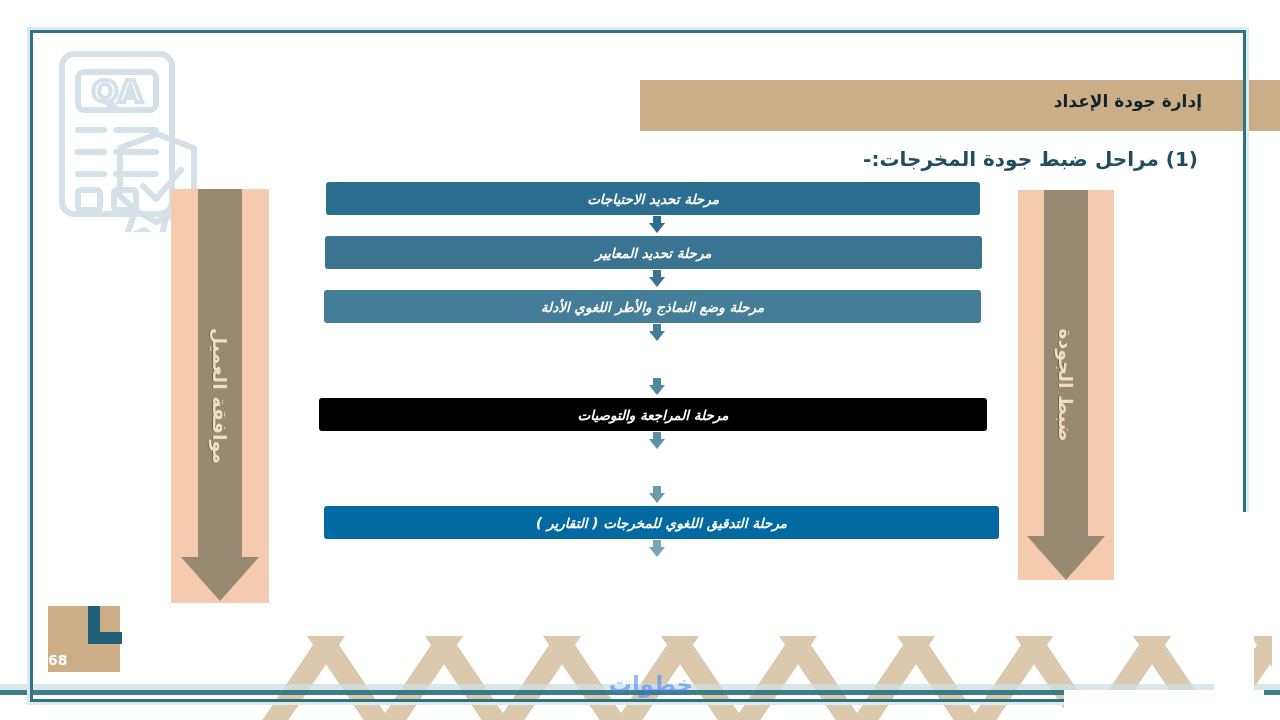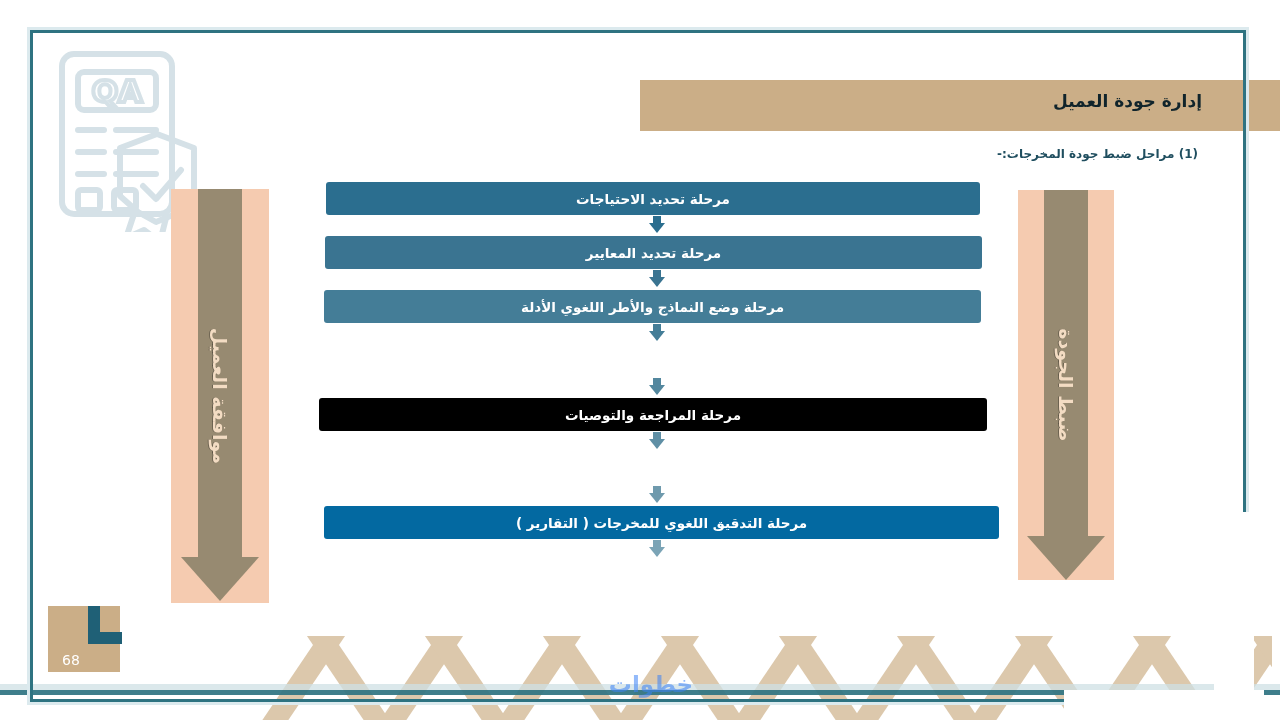--- a/index.html
+++ b/index.html
@@ -74,27 +74,27 @@
     box-sizing:border-box;padding-right:0;
   }
   #title-text{
     position:absolute;right:78px;top:91px;
     font-size:17px;font-weight:700;color:#10242B;
     white-space:nowrap;
   }
 
   #subtitle-text{
     position:absolute;right:82px;top:147px;
-    font-size:12px;font-weight:700;color:#1F4E5F;
+    font-size:20px;font-weight:700;color:#1F4E5F;
     white-space:nowrap;
   }
 
   
   #flow{
-    position:absolute;left:300px;top:182px;width:700px;height:488px;
+    position:absolute;left:300px;top:182px;width:700px;height:488px;font-style:italic;
   }
   .stage-row{
     position:absolute;left:0;width:700px;height:34px;
   }
   .stage-bar{
     position:absolute;height:33px;border-radius:3px;
     display:flex;align-items:center;justify-content:center;
     color:#ffffff;font-size:13.5px;font-weight:600;
     white-space:nowrap;
     box-sizing:border-box;
@@ -140,23 +140,23 @@
   
   #page-block{
     position:absolute;left:48px;top:606px;width:72px;height:66px;
     background:#CBAE87;
   }
   #page-corner{
     position:absolute;left:88px;top:606px;width:34px;height:38px;
   }
   #page-number{
     position:absolute;left:48px;top:648px;width:72px;height:24px;
-    display:flex;align-items:center;padding-right:0;padding-left:14px;
+    display:flex;align-items:center;padding-right:0;
     justify-content:flex-start;
-    color:#ffffff;font-size:14px;font-weight:400;
+    color:#ffffff;font-size:14px;font-weight:700;
     direction:ltr;
   }
 </style>
 </head>
 <body>
 
 <div id="qa-logo">
   <svg viewBox="0 0 180 190" width="180" height="190" aria-hidden="true">
     <g fill="none" stroke="#D3E0E6" stroke-width="6" stroke-linejoin="round" stroke-linecap="round">
       <rect x="14" y="12" width="110" height="160" rx="12"></rect>
@@ -171,21 +171,21 @@
       <rect x="66" y="148" width="22" height="20" rx="3"></rect>
       <path d="M78 112 L78 160 L96 176 L114 186 L138 176 L152 160 L152 112 L115 98 Z" transform="translate(-6,-6)"></path>
       <polyline points="95,144 108,157 133,128"></polyline>
       <path d="M86 172 L78 196 L96 188 L112 200 L118 176"></path>
     </g>
     <text x="69" y="60" text-anchor="middle" font-family="DejaVu Sans, sans-serif" font-size="31" font-weight="700" fill="none" stroke="#D3E0E6" stroke-width="4">QA</text>
   </svg>
 </div>
 
 <div id="title-band"></div>
-<div id="title-text">إدارة جودة العميل</div>
+<div id="title-text">إدارة جودة الإعداد</div>
 <div id="subtitle-text">(1) مراحل ضبط جودة المخرجات:-</div>
 
 <div class="side-arrow" id="arrow-left" style="left:171px;top:189px;width:98px;height:414px;">
   <div class="shaft" style="height:370px;"></div>
   <div class="head" style="top:368px;"></div>
   <div class="vlabel">موافقة العميل</div>
 </div>
 
 <div class="side-arrow" id="arrow-right" style="left:1018px;top:190px;width:96px;height:390px;">
   <div class="shaft" style="height:348px;"></div>

